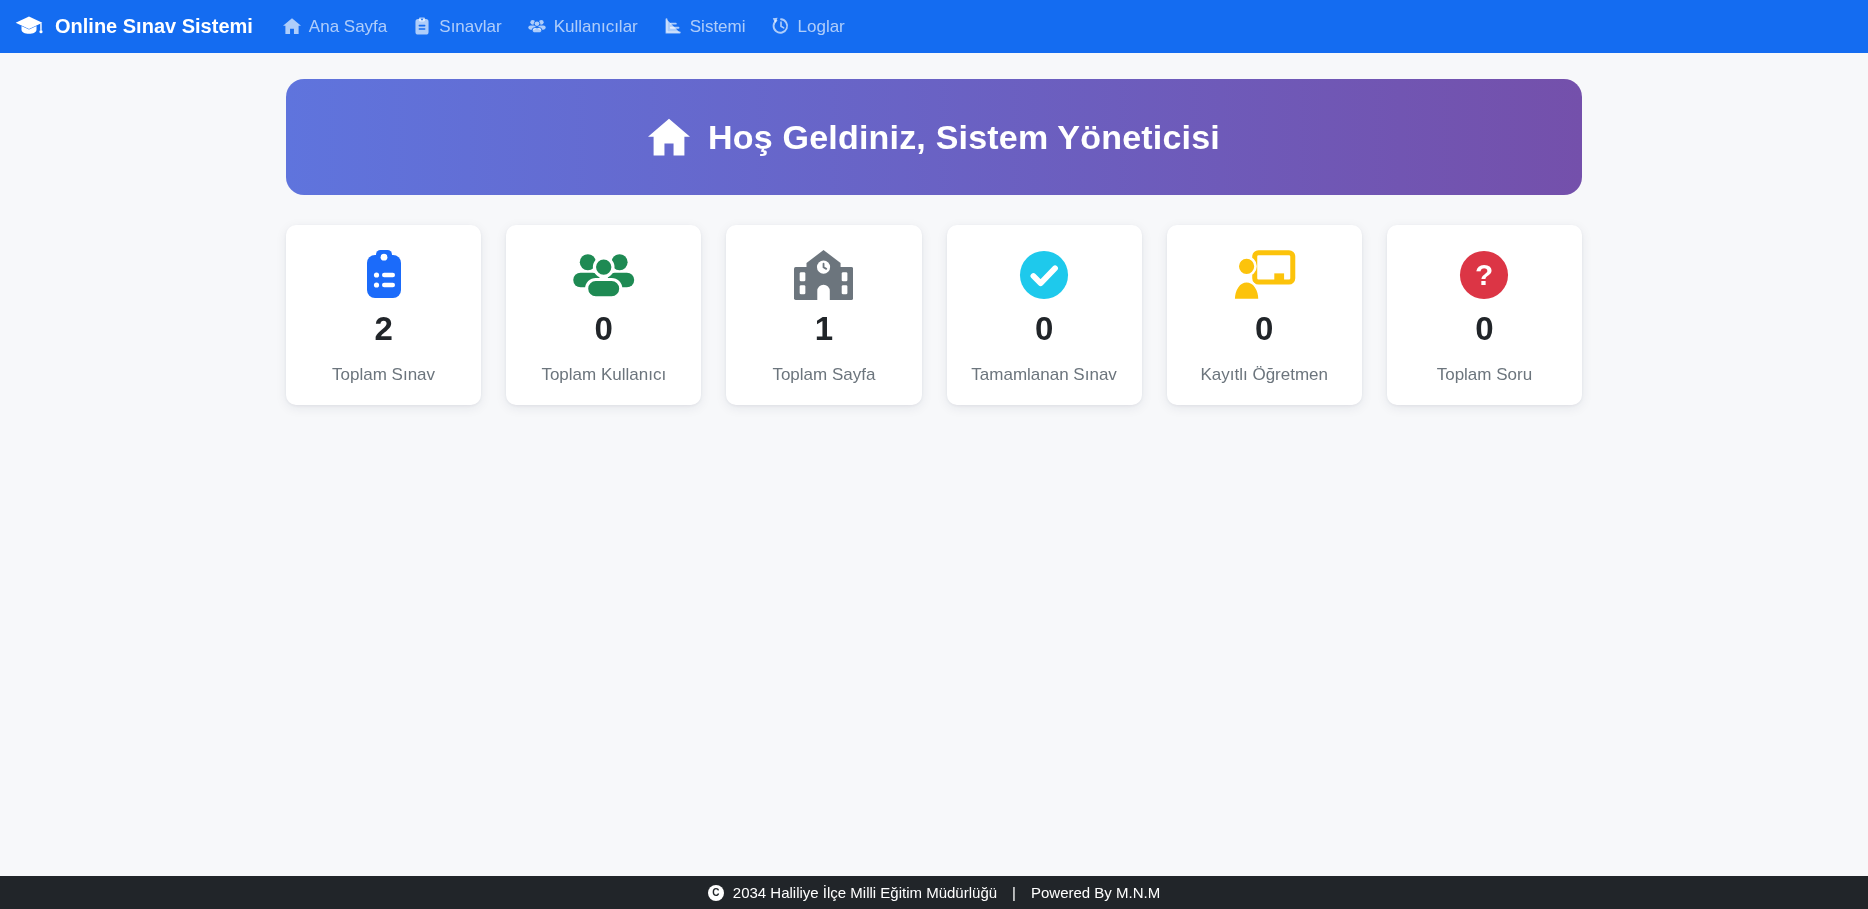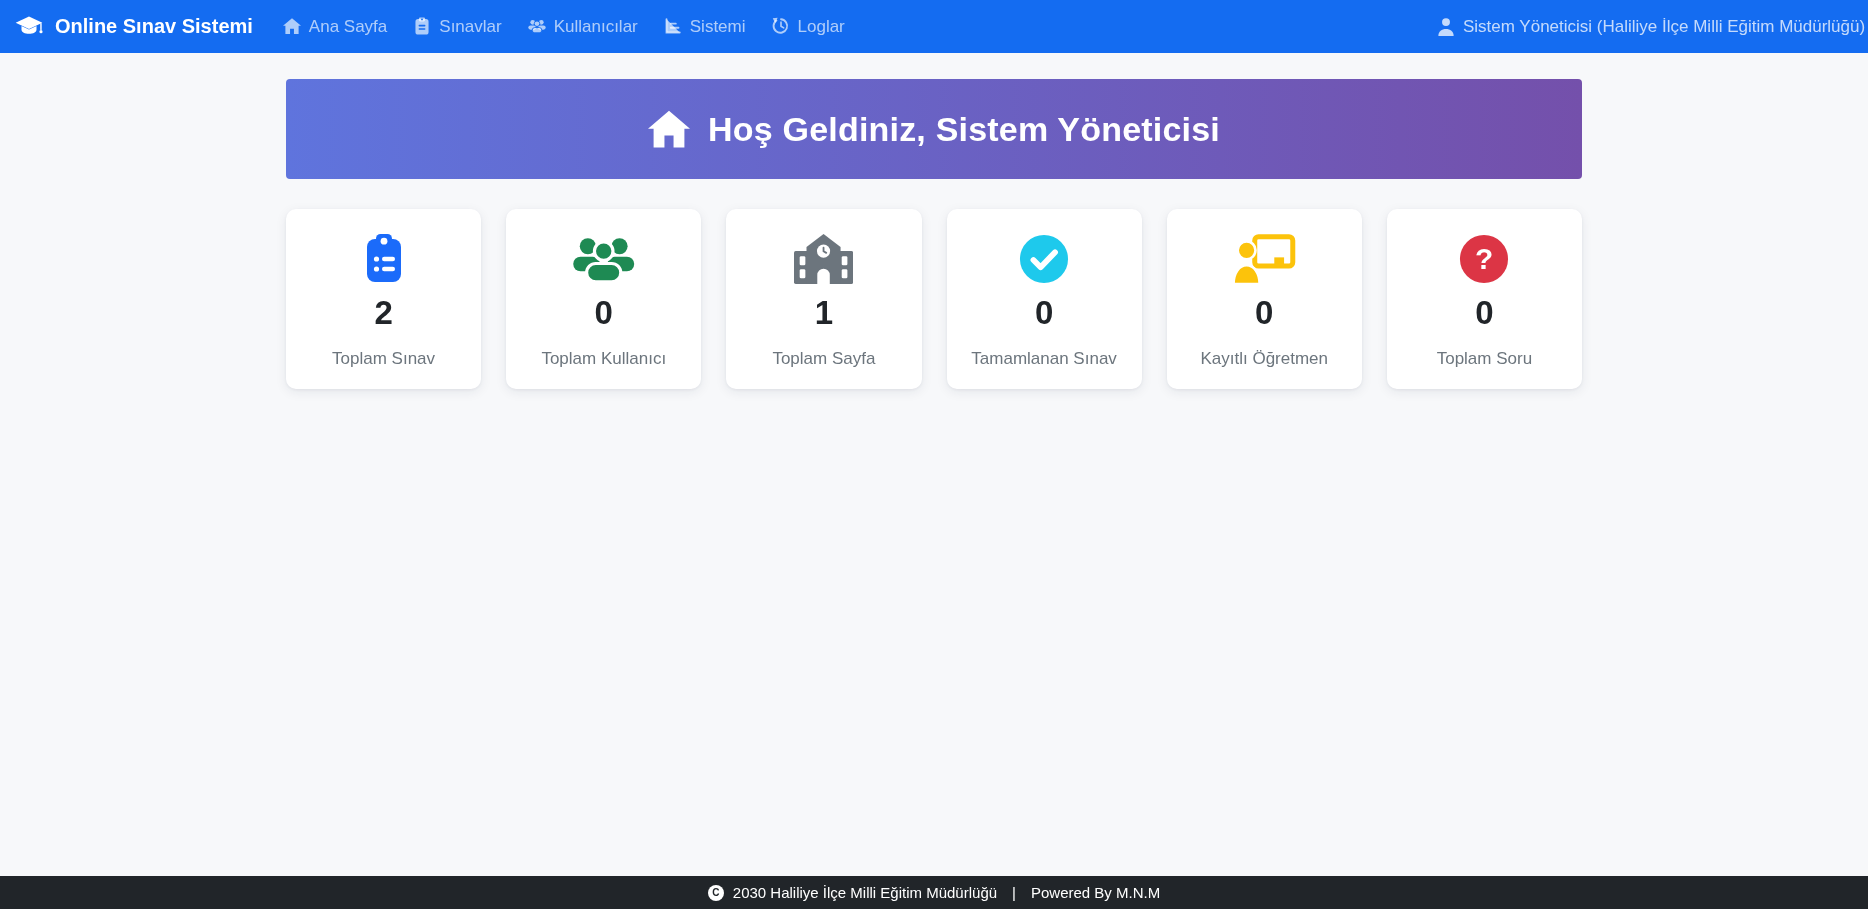--- a/index.html
+++ b/index.html
@@ -28,21 +28,21 @@
   .nav-link svg{width:18px;height:18px;fill:currentColor;flex-shrink:0}
   .nav-user{
     position:absolute;left:1437px;top:0;height:53px;
     display:flex;align-items:center;gap:8px;
     color:var(--nav-user);font-size:17px;white-space:nowrap;cursor:pointer;
   }
   .nav-user svg{width:18px;height:19px;fill:currentColor;flex-shrink:0}
   
   .container{width:1296px;margin:0 auto}
   .banner{
-    margin-top:26px;height:100px;border-radius:4px;
+    margin-top:26px;height:116px;border-radius:18px;
     background:linear-gradient(90deg,var(--banner-from),var(--banner-to));
     display:flex;align-items:center;justify-content:center;gap:18px;color:#fff;
   }
   .banner svg{width:42px;height:38px;fill:#fff}
   .banner h1{margin:0;font-size:34px;font-weight:700;letter-spacing:.2px}
   .stats{margin-top:30px;display:grid;grid-template-columns:repeat(6,1fr);gap:25px}
   .card{
     background:var(--card-bg);border-radius:10px;height:180px;
     box-shadow:0 3px 12px rgba(30,40,60,.08),0 1px 3px rgba(30,40,60,.06);
     display:flex;flex-direction:column;align-items:center;padding-top:24px;text-align:center;
@@ -117,27 +117,20 @@
     <a class="nav-link">
       <svg viewBox="0 0 22 22" aria-hidden="true">
         <path d="M5.4 4.2A8.3 8.3 0 1 0 11 2.7" fill="none" stroke="currentColor" stroke-width="2.3" stroke-linecap="round"></path>
         <path d="M6.9 0.9 0.9 1.6 3.9 7.3Z" fill="currentColor"></path>
         <path d="M11 6.3v5l3.3 2" fill="none" stroke="currentColor" stroke-width="2" stroke-linecap="round" stroke-linejoin="round"></path>
       </svg>
       <span>Loglar</span>
     </a>
   </nav>
 
-  <div class="nav-user">
-    <svg viewBox="0 0 20 21" aria-hidden="true">
-      <circle cx="10" cy="5.6" r="4.4"></circle>
-      <path d="M1.5 21c0-5 3.8-7.7 8.5-7.7s8.5 2.7 8.5 7.7z"></path>
-    </svg>
-    <span>Sistem Yöneticisi (Haliliye İlçe Milli Eğitim Müdürlüğü)</span>
-  </div>
 </header>
 
 <main class="container">
 
   <section class="banner">
     <svg viewBox="0 0 24 21" aria-hidden="true">
       <path d="M12 0 24 10.3h-3.2V21h-6.2v-6.8H9.4V21H3.2V10.3H0Z"></path>
     </svg>
     <h1>Hoş Geldiniz, Sistem Yöneticisi</h1>
   </section>
@@ -227,16 +220,16 @@
       </div>
       <div class="card-value">0</div>
       <div class="card-label">Toplam Soru</div>
     </div>
 
   </section>
 </main>
 
 <footer class="footer">
   <span class="copyright">C</span>
-  <span>2030 Haliliye İlçe Milli Eğitim Müdürlüğü</span>
+  <span>2034 Haliliye İlçe Milli Eğitim Müdürlüğü</span>
   <span class="footer-sep">|</span>
   <span>Powered By M.N.M</span>
 </footer>
 
 </body></html>

